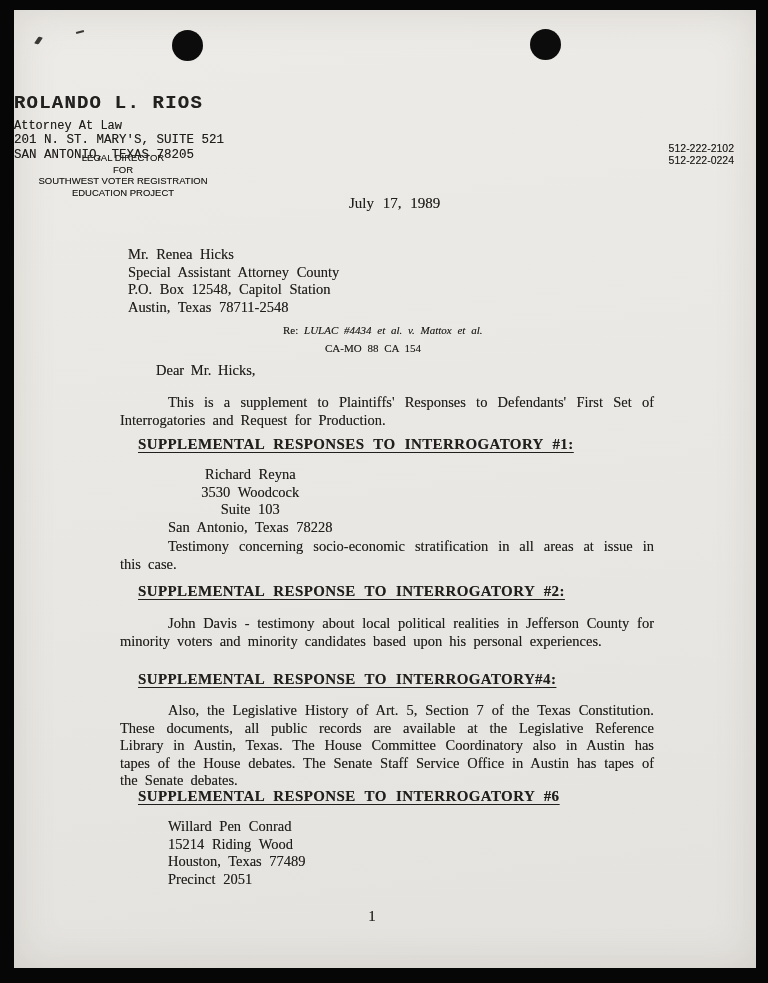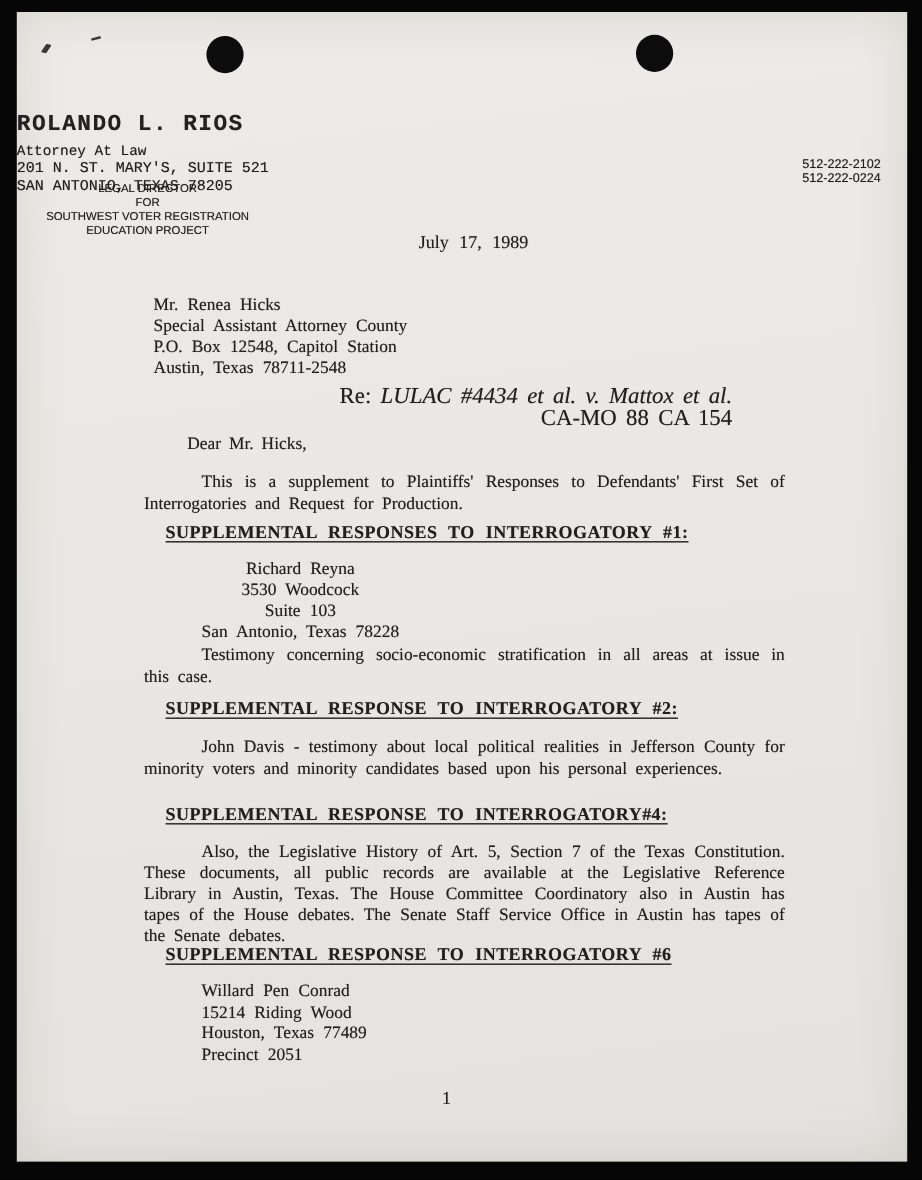--- a/index.html
+++ b/index.html
@@ -39,34 +39,34 @@
   .letterhead {
     position: absolute; left: 0; right: 0; top: 52px;
     text-align: left;
     font-family: Liberation Mono, monospace;
     margin-top: 30px;
   }
   .lh-name { font-size: 19px; font-weight: bold; letter-spacing: 1.2px; color: #232120; }
   .lh-title { font-size: 12px; margin-top: 5px; }
   .lh-addr { font-size: 12.5px; line-height: 15px; }
   .phones {
-    position: absolute; right: 22px; top: 121px;
+    position: absolute; right: 22px; top: 132px;
     font-family: "Liberation Sans", sans-serif;
     font-size: 10.5px; line-height: 12px; text-align: center;
   }
   .org-block {
     position: absolute; left: 14px; top: 142px; width: 190px;
     font-family: "Liberation Sans", sans-serif;
     font-size: 9.5px; line-height: 11.5px; text-align: center;
   }
 
   
   .date-line { position: absolute; left: 335px; top: 185px; font-size: 15px; word-spacing: 5px; }
   .recipient { position: absolute; left: 114px; top: 236px; font-size: 14.5px; line-height: 17.5px; word-spacing: 4px; }
-  .re-block { position: absolute; left: 269px; top: 312px; font-size: 19px; line-height: 17.5px; word-spacing: 3px; text-align: right; }
+  .re-block { position: absolute; left: 269px; top: 312px; font-size: 11px; line-height: 17.5px; word-spacing: 3px; }
   .re-case { font-style: italic; }
   .re-docket { margin-left: 42px; }
   .salutation { position: absolute; left: 106px; top: 352px; font-size: 14.5px; word-spacing: 3px; margin-left: 36px; }
 
   .bodytext {
     position: absolute; left: 106px; width: 534px;
     font-size: 14.5px; line-height: 17.6px;
     text-align: justify; word-spacing: 3.5px;
   }
   .indent { text-indent: 48px; }

